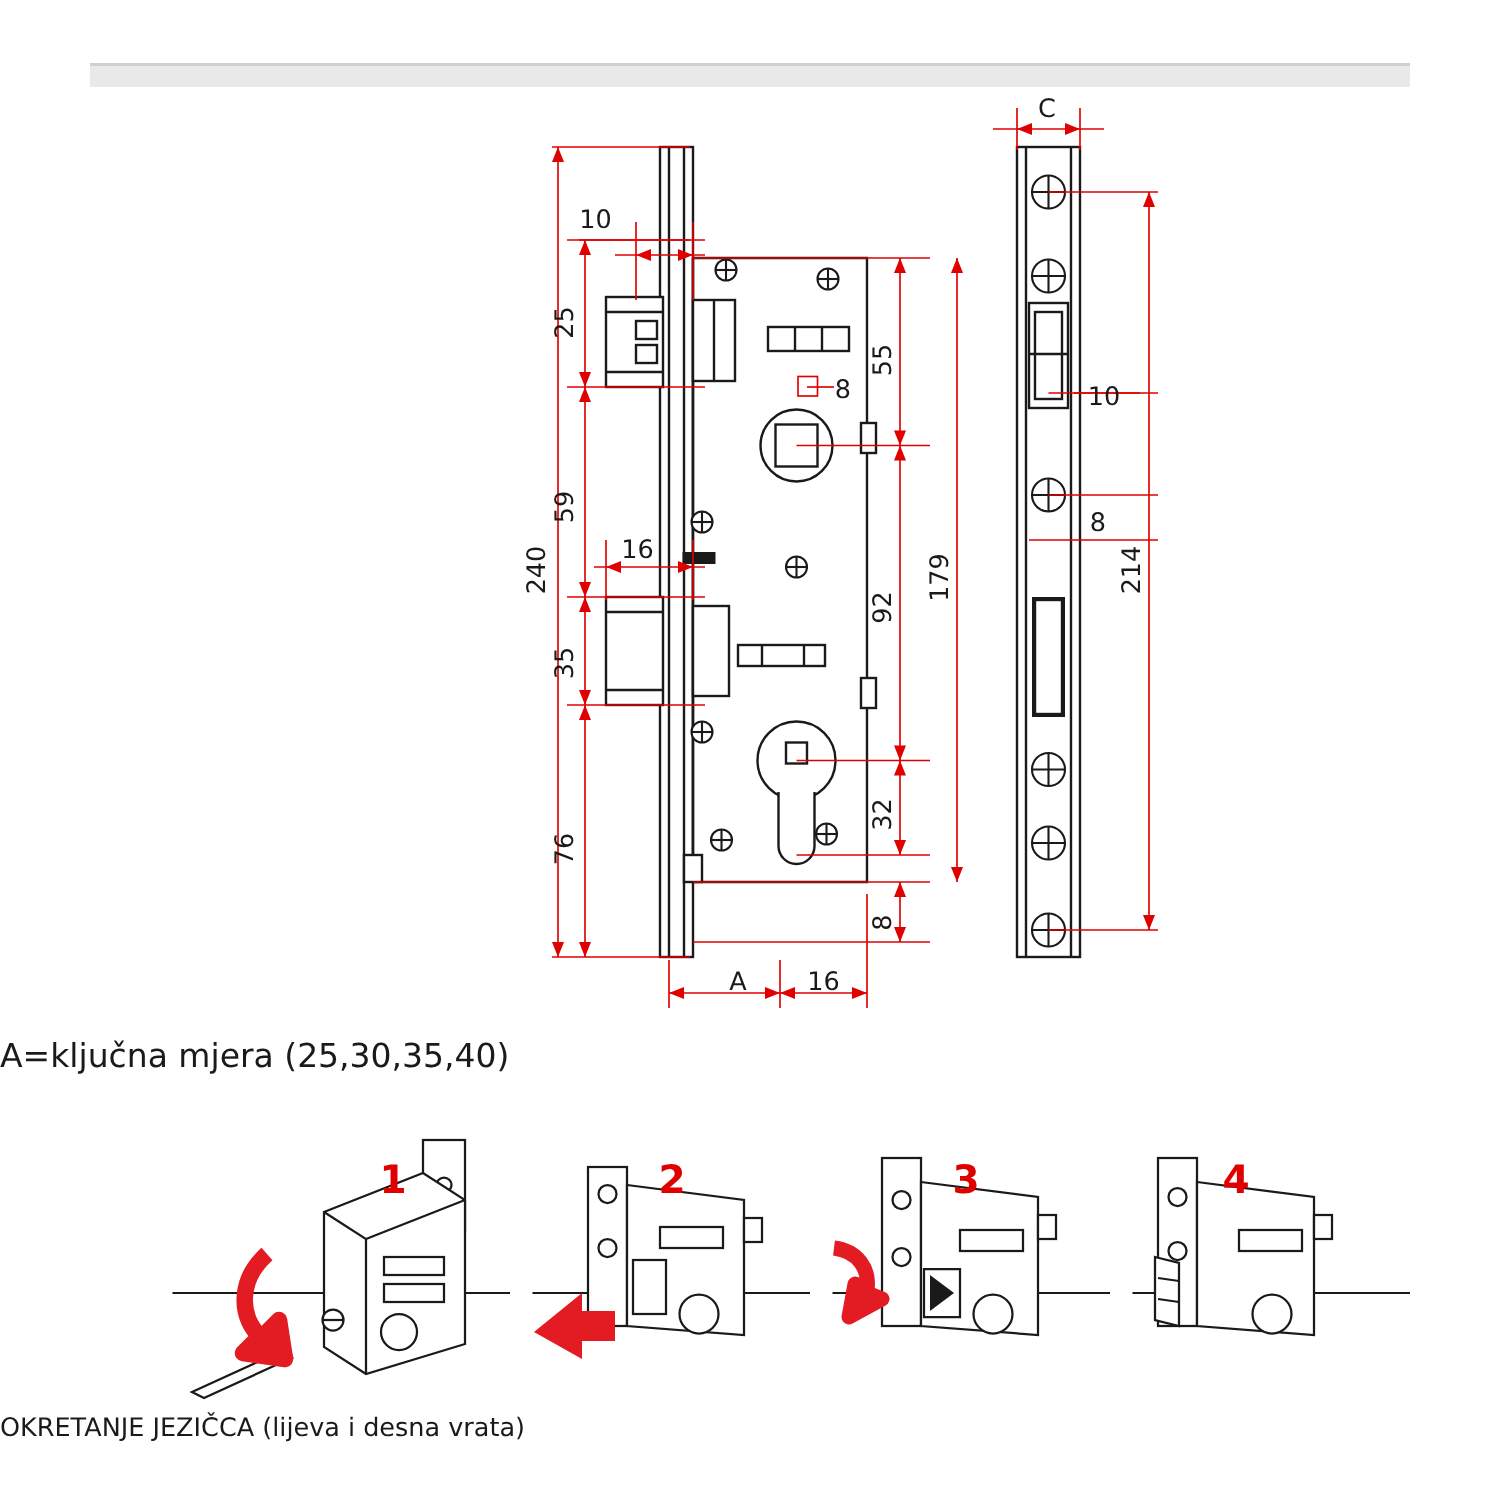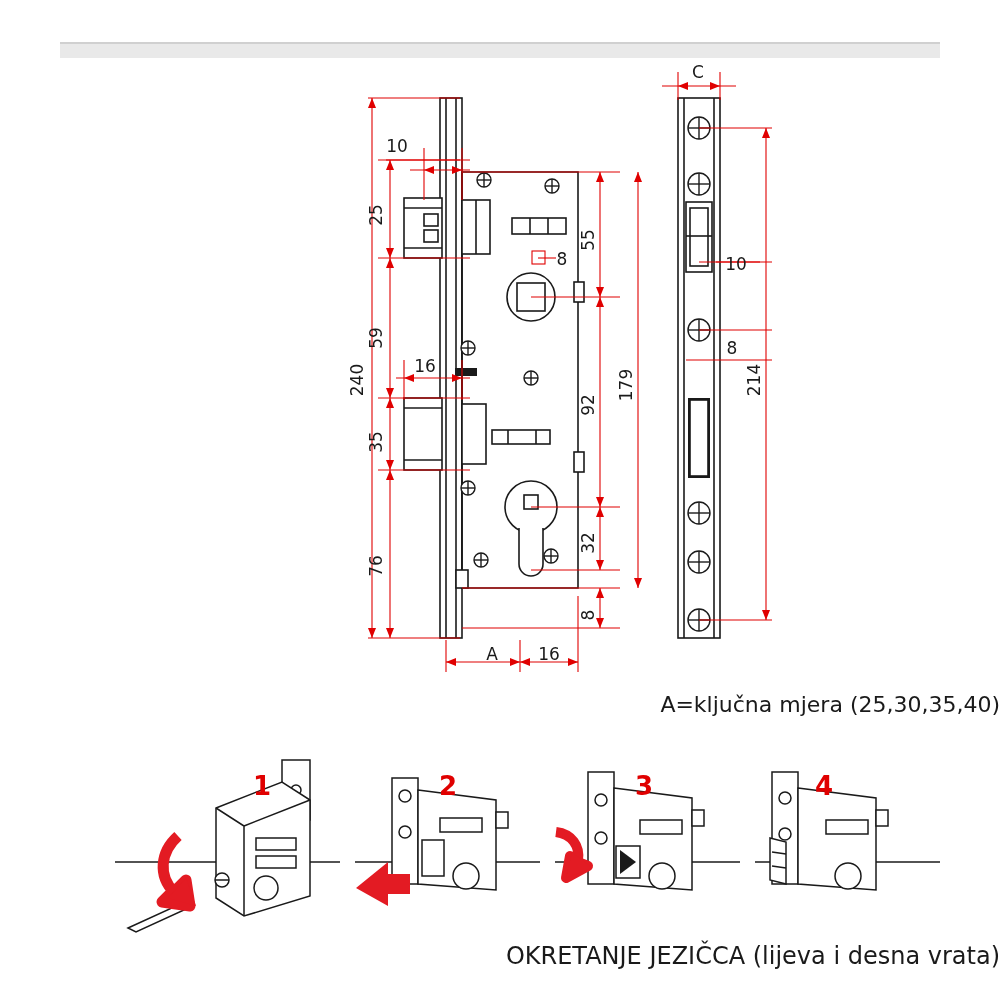--- a/index.html
+++ b/index.html
@@ -21,36 +21,36 @@
     height: 1000px;
   }
   .svg-layer {
     position: absolute;
     left: 0; top: 0;
     width: 1000px;
     height: 1000px;
   }
   .caption {
     position: absolute;
-    text-align: right;
+    text-align: left;
     color: #1a1a1a;
     font-family: "DejaVu Sans", sans-serif;
     white-space: nowrap;
   }
   #caption-a {
     left: 0;
     top: 692px;
     width: 1000px;
     font-size: 22px;
   }
   #caption-bottom {
     left: 0;
     top: 942px;
     width: 1000px;
-    font-size: 24px;
+    font-size: 17px;
   }
   text {
     font-family: "DejaVu Sans", sans-serif;
   }
   .dim-txt {
     fill: #1a1a1a;
     font-size: 17px;
   }
   .num-red {
     fill: #e00000;

